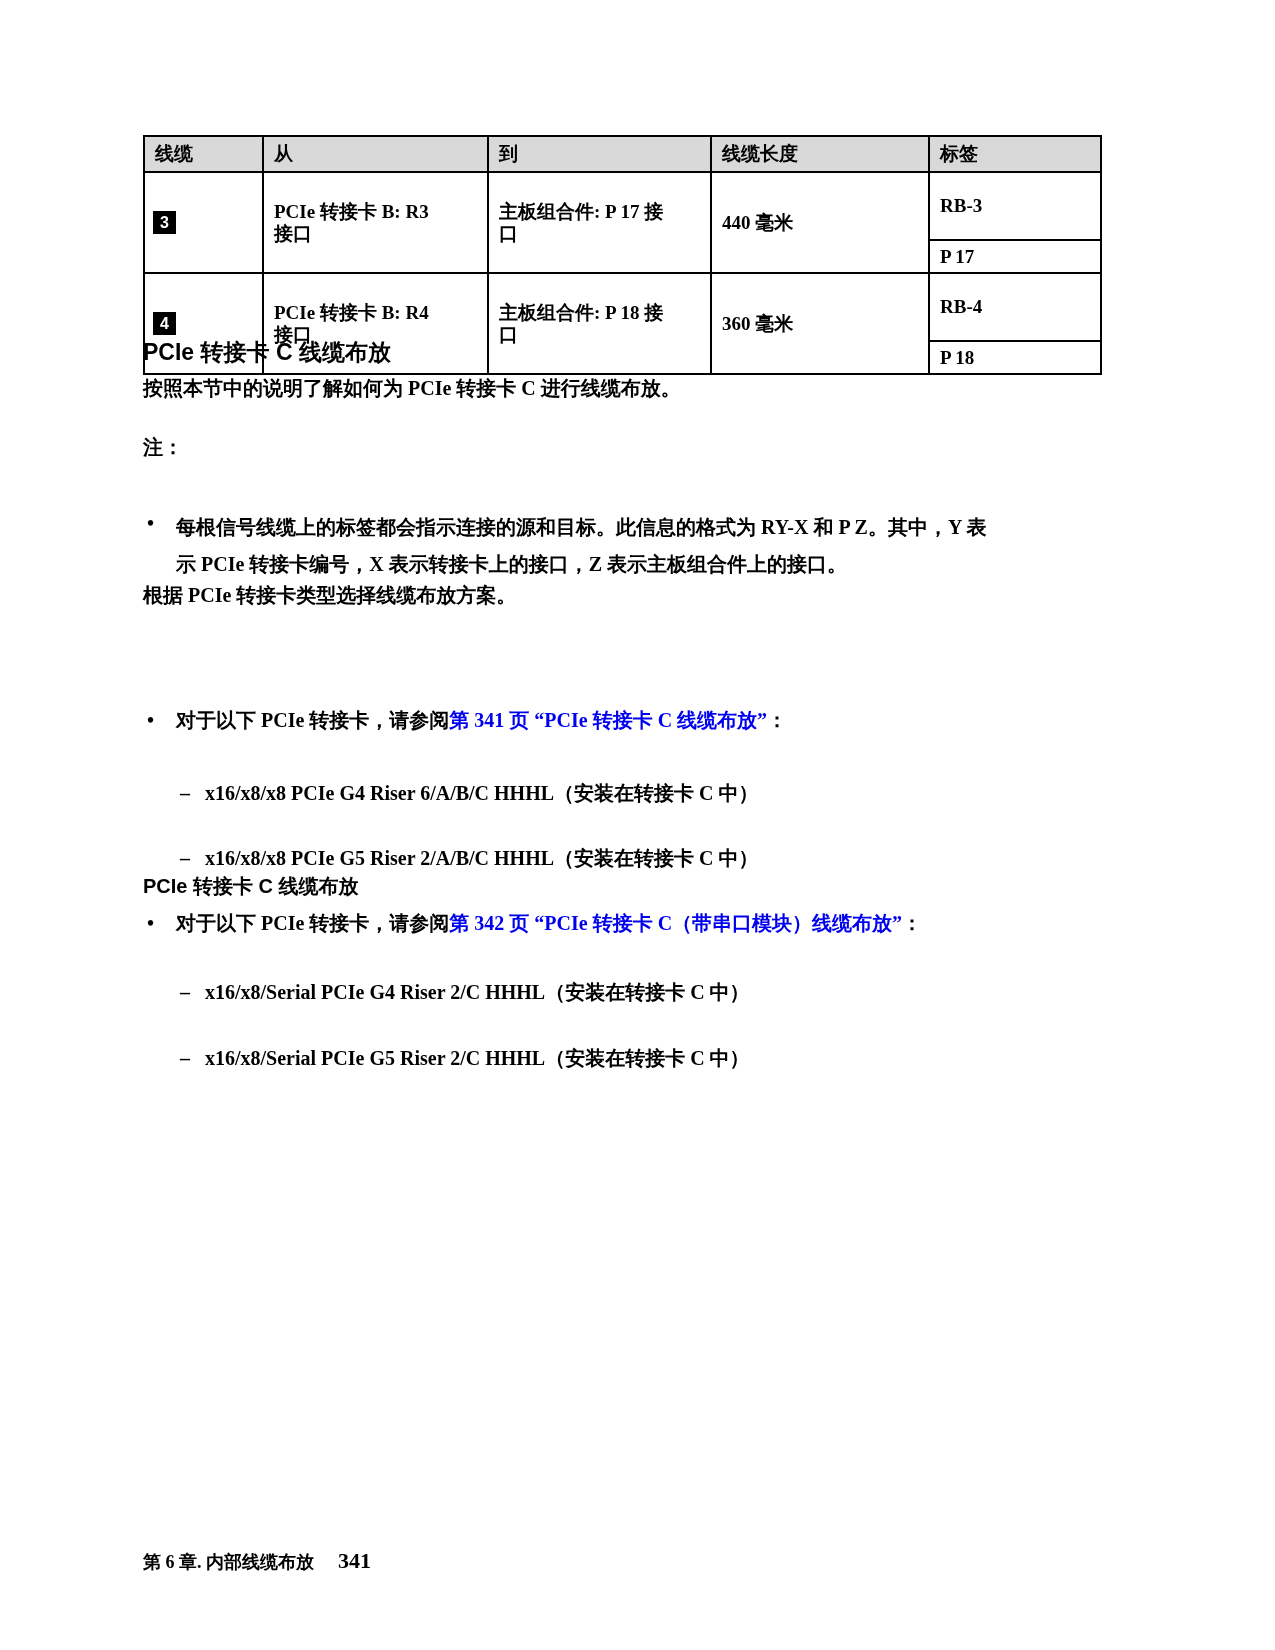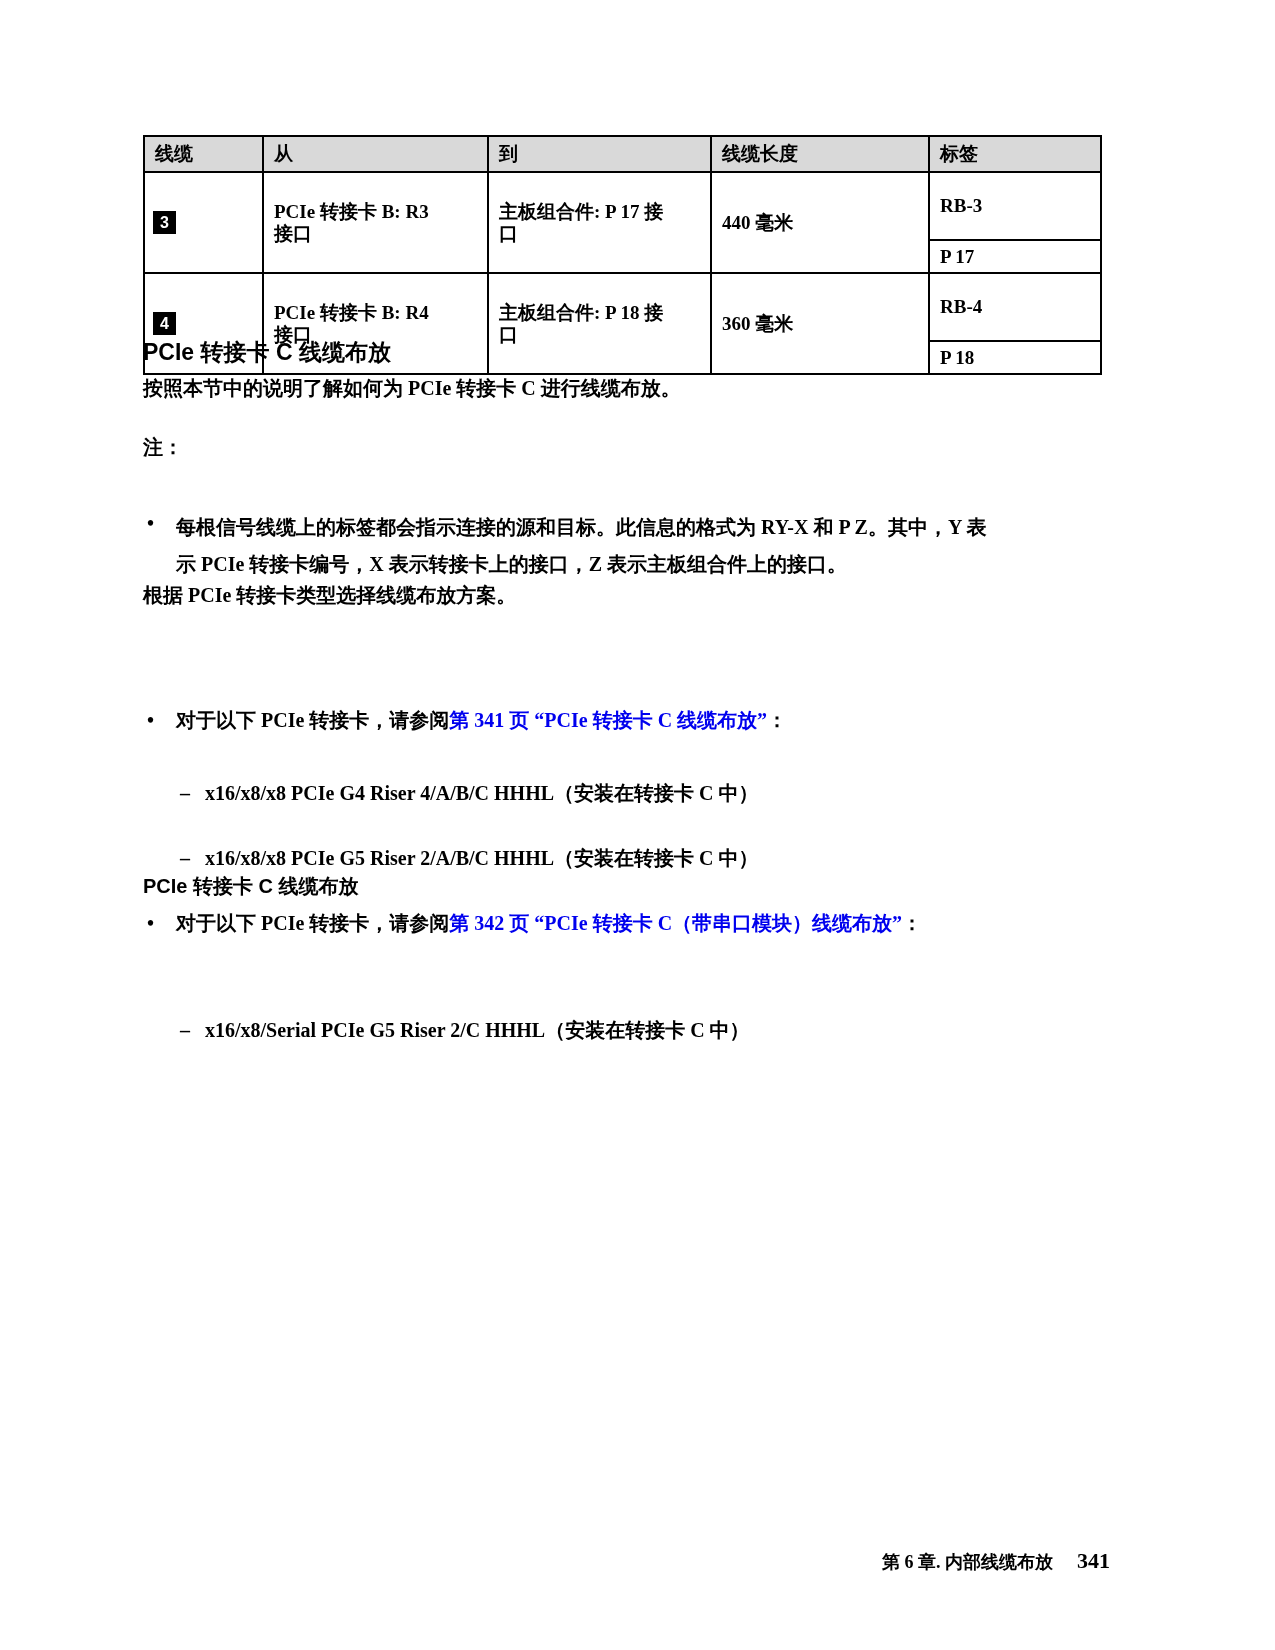--- a/index.html
+++ b/index.html
@@ -77,21 +77,21 @@
   .dash-item::before {
     content: "\2013";
     position: absolute; left: 37px; top: 0;
     font-weight: bold;
   }
   .link { color: var(--link-color, #0000EE); cursor: pointer; }
 
   
   .footer {
     position: absolute; left: 143px; top: 1548px; width: 967px;
-    text-align: right;
+    text-align: left;
     font-weight: bold; font-size: 18px; line-height: 26px;
     white-space: nowrap;
   }
   .footer .page-num { font-size: 22px; margin-left: 24px; }
 </style>
 </head>
 <body style="--link-color: #0000EE; --table-header-bg: #D9D9D9; --badge-bg: #000000;">
 
 <div class="page">
 
@@ -163,27 +163,28 @@
     <div class="bline">每根信号线缆上的标签都会指示连接的源和目标。此信息的格式为 RY-X 和 P Z。其中，Y 表</div>
     <div class="bline">示 PCIe 转接卡编号，X 表示转接卡上的接口，Z 表示主板组合件上的接口。</div>
   </div>
 
   <div class="blk para serif-bold">根据 PCIe 转接卡类型选择线缆布放方案。</div>
 
   <div class="blk bullet-a serif-bold bullet-item">
     <span>对于以下 PCIe 转接卡，请参阅</span><span class="link">第 341 页 “PCIe 转接卡 C 线缆布放”</span><span>：</span>
   </div>
 
-  <div class="blk dash-a1 serif-bold dash-item">x16/x8/x8 PCIe G4 Riser 4/A/B/C HHHL（安装在转接卡 C 中）</div>
+  <div class="blk dash-a1 serif-bold dash-item">x16/x8/x8 PCIe G4 Riser 6/A/B/C HHHL（安装在转接卡 C 中）</div>
   <div class="blk dash-a2 serif-bold dash-item">x16/x8/x8 PCIe G5 Riser 2/A/B/C HHHL（安装在转接卡 C 中）</div>
 
   <div class="blk bullet-b serif-bold bullet-item">
     <span>对于以下 PCIe 转接卡，请参阅</span><span class="link">第 342 页 “PCIe 转接卡 C（带串口模块）线缆布放”</span><span>：</span>
   </div>
 
+  <div class="blk dash-b1 serif-bold dash-item">x16/x8/Serial PCIe G4 Riser 2/C HHHL（安装在转接卡 C 中）</div>
   <div class="blk dash-b2 serif-bold dash-item">x16/x8/Serial PCIe G5 Riser 2/C HHHL（安装在转接卡 C 中）</div>
 
   <div class="blk subhead sans-head">PCIe 转接卡 C 线缆布放</div>
 
 
   <div class="footer">
     <span>第 6 章. 内部线缆布放</span><span class="page-num">341</span>
   </div>
 
 </div>

